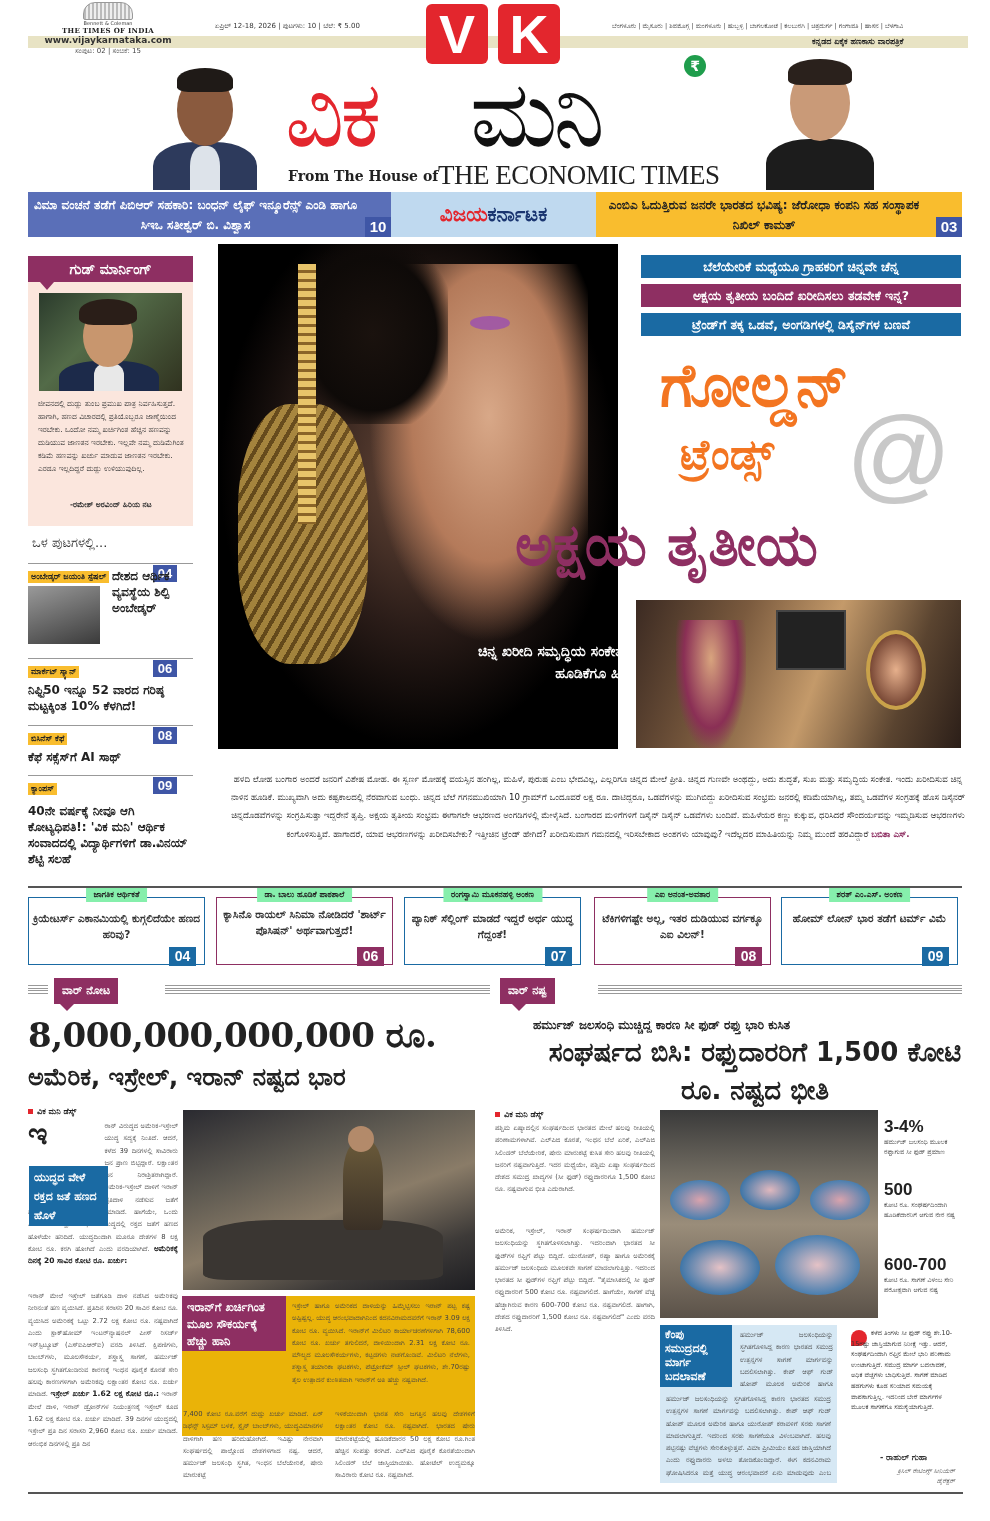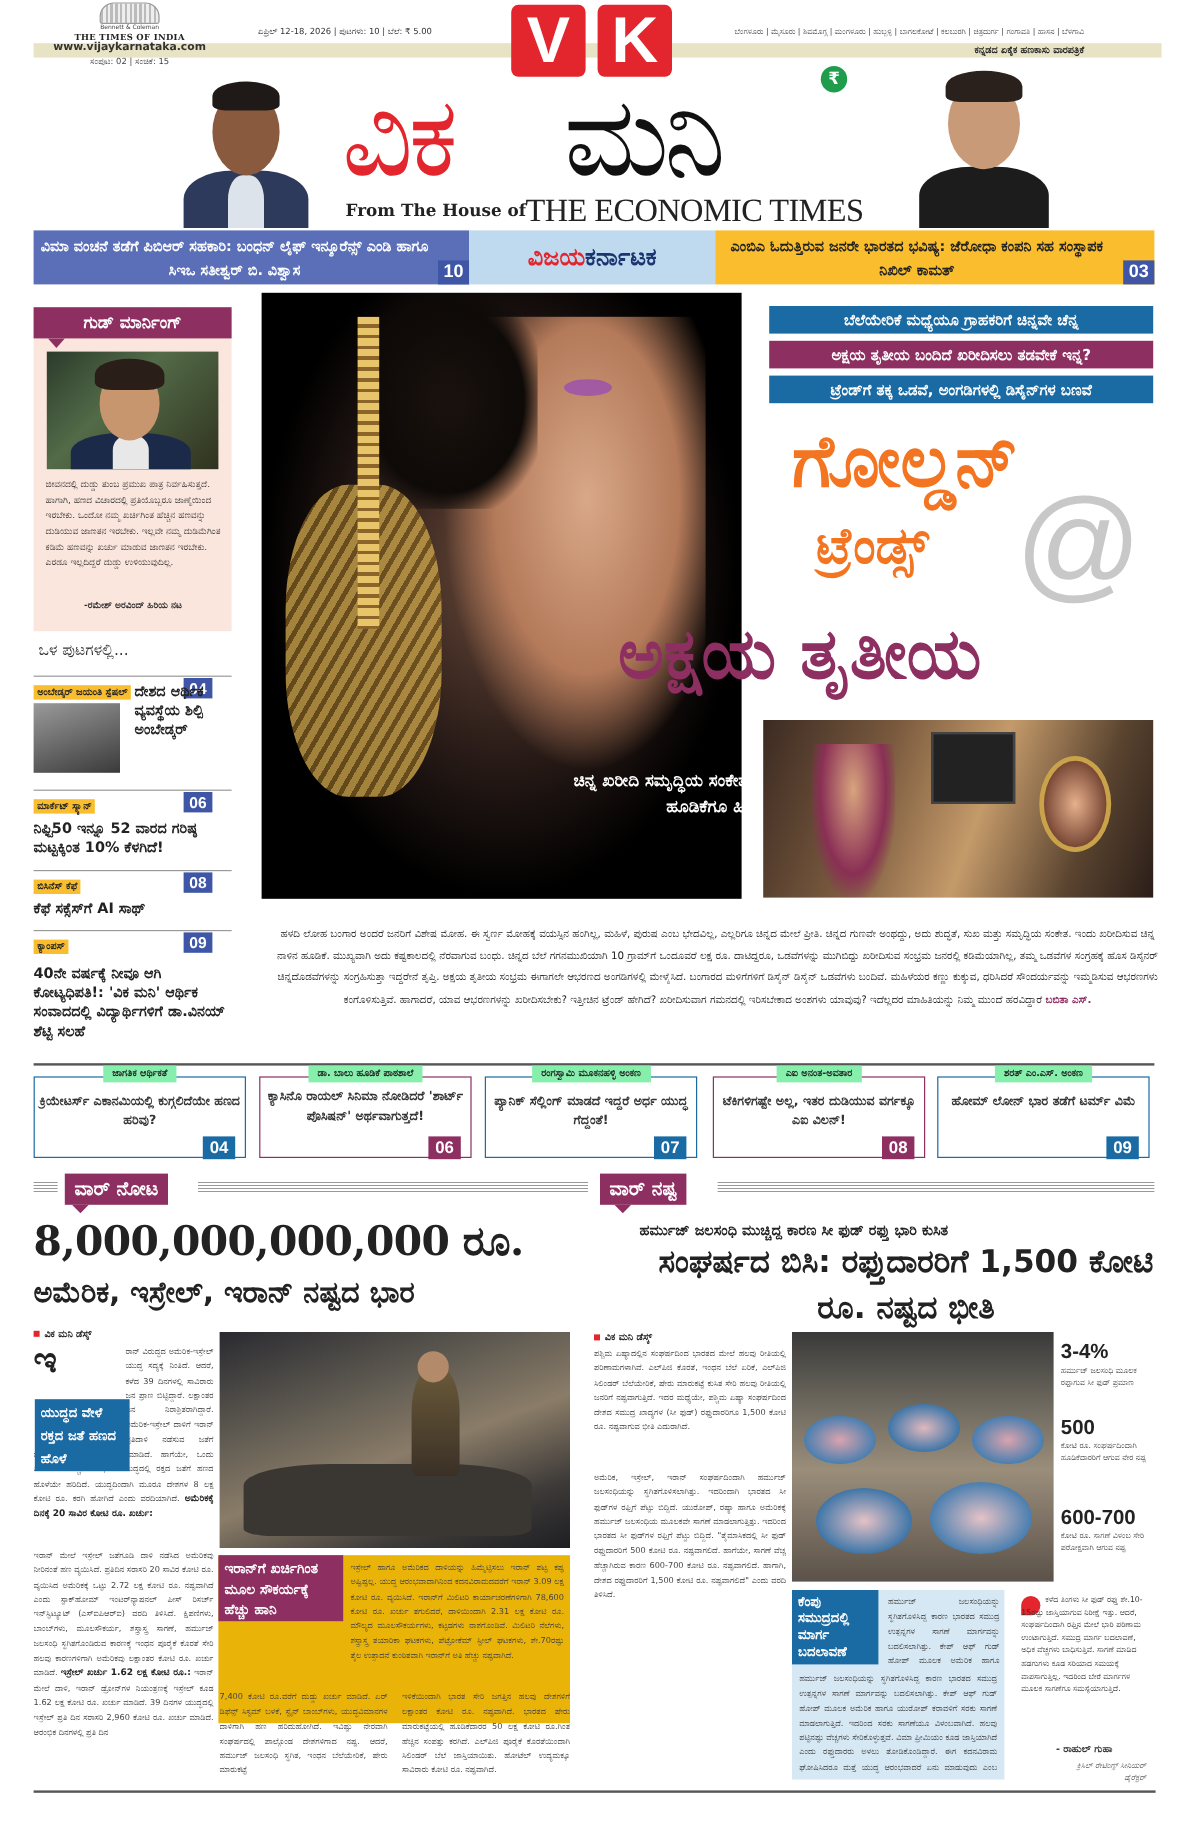--- a/index.html
+++ b/index.html
@@ -49,21 +49,21 @@
   .mega-at { position: absolute; left: 846px; top: 398px; font-size: 104px; color: #c8c8c8; line-height: 110px; font-family: "Liberation Sans", sans-serif; }
   .mega-3 { position: absolute; left: 515px; top: 505px; font-size: 58px; font-weight: bold; color: #8e2f62; line-height: 80px; }
   .store-photo { position: absolute; left: 636px; top: 600px; width: 325px; height: 148px; background: linear-gradient(110deg,#3b2a22 0%,#7a5a3e 30%,#c49a6a 55%,#5a4430 80%,#2b1e18 100%); overflow: hidden; }
   .intro-para { position: absolute; left: 228px; top: 770px; width: 740px; font-size: 8.6px; line-height: 18.2px; text-align: center; color: #222; }
   .intro-para .byline { color: #8e2f62; font-weight: bold; }
   .rule { position: absolute; height: 2px; background: #555; }
   .col-box { position: absolute; top: 897px; width: 177px; height: 68px; border: 1.5px solid; background: #fff; }
   .col-kicker { position: absolute; top: -10px; left: 50%; transform: translateX(-50%); background: #86efac; font-size: 8px; font-weight: bold; white-space: nowrap; padding: 2px 8px; }
   .col-text { position: absolute; top: 12px; left: 4px; right: 4px; font-size: 10.5px; font-weight: bold; text-align: center; line-height: 16px; color: #333; }
   .col-num { position: absolute; right: 8px; bottom: -2px; width: 27px; height: 19px; color: #fff; font-family: "Liberation Sans", sans-serif; font-weight: bold; font-size: 14px; text-align: center; line-height: 19px; }
-  .sec-tag { position: absolute; height: 26px; background: #8e2f62; color: #fff; font-size: 16px; font-weight: bold; line-height: 26px; padding: 0 8px; }
+  .sec-tag { position: absolute; height: 26px; background: #8e2f62; color: #fff; font-size: 11px; font-weight: bold; line-height: 26px; padding: 0 8px; }
   .sec-notch { position: absolute; width: 0; height: 0; border-left: 7px solid transparent; border-right: 7px solid transparent; border-top: 7px solid #8e2f62; }
   .lines { position: absolute; height: 10px; background: repeating-linear-gradient(180deg,#999 0 1px,#fff 1px 2.5px); }
   .big-num { position: absolute; left: 28px; top: 1015px; font-family: "DejaVu Serif", serif; font-weight: bold; font-size: 34px; letter-spacing: -0.5px; color: #222; }
   .big-sub { position: absolute; left: 28px; top: 1063px; font-size: 24px; font-weight: bold; color: #222; }
   .right-kicker { position: absolute; left: 533px; top: 1018px; font-size: 12px; font-weight: bold; color: #222; }
   .right-head { position: absolute; left: 540px; top: 1033px; width: 430px; text-align: center; font-size: 26px; font-weight: bold; line-height: 38px; color: #222; }
   .desk { position: absolute; font-size: 8px; font-weight: bold; }
   .desk::before { content: ""; display: inline-block; width: 5px; height: 5px; background: #e3262d; margin-right: 4px; vertical-align: middle; }
   .body-text { position: absolute; font-size: 6.8px; line-height: 12.3px; color: #444; text-align: justify; }
   .body-text b { color: #222; font-size: 7.5px; }

